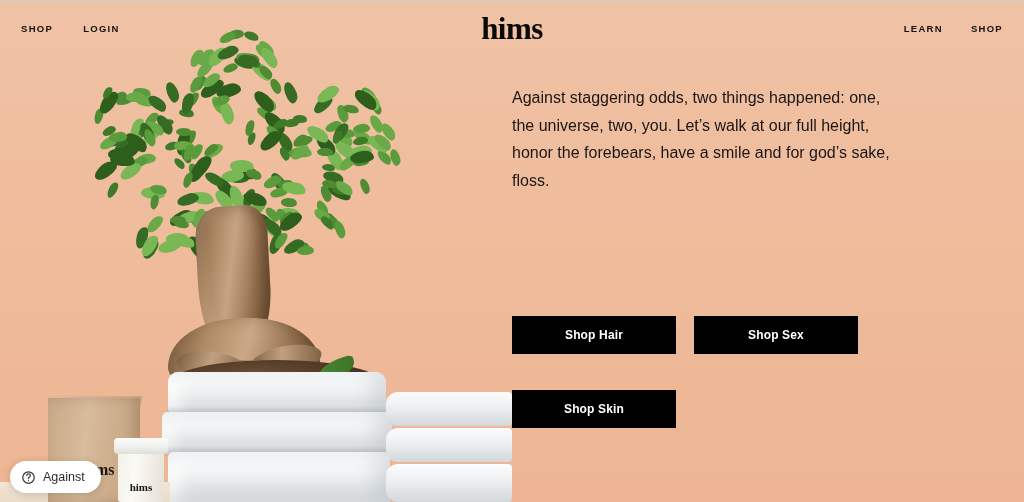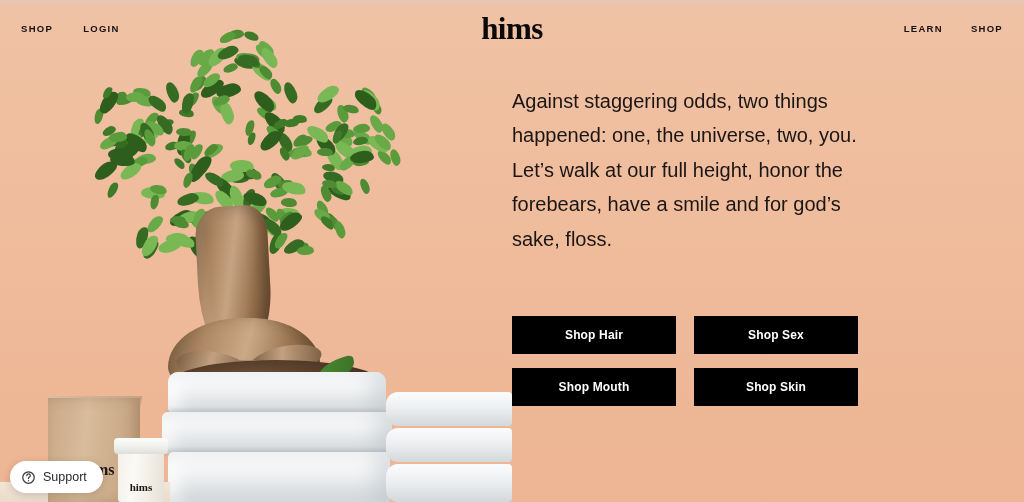--- a/index.html
+++ b/index.html
@@ -52,30 +52,30 @@
   
   #hero-copy {
     position:absolute; left:512px; top:84px; width:400px;
     z-index:30;
   }
   #headline {
     font-size:64px; font-weight:bold; letter-spacing:-2.2px;
     color:#0B0907; line-height:1; margin-bottom:30px;
   }
   #subhead {
-    font-size:20px; line-height:1.72; color:#1B1614;
+    font-size:16px; line-height:1.72; color:#1B1614;
     width:378px; font-weight:400;
   }
 
   
   #cta-grid {
     position:absolute; left:512px; top:316px;
     display:grid;
     grid-template-columns:164px 164px;
-    gap:14px 18px;
+    gap:36px 18px;
     z-index:30;
     text-align:right;
   }
   .cta-btn {
     height:38px; background:#000;
     display:flex; align-items:center; justify-content:center;
     color:#fff; font-size:12px; font-weight:bold;
     letter-spacing:.15px; text-decoration:none; cursor:pointer;
     border:none;
   }
@@ -486,28 +486,27 @@
     </div>
   </div>
 
   <div id="hero-copy">
     <p id="subhead">Against staggering odds, two things happened: one, the universe, two, you. Let’s walk at our full height, honor the forebears, have a smile and for god’s sake, floss.</p>
   </div>
 
   <div id="cta-grid">
     <a class="cta-btn">Shop Hair</a>
     <a class="cta-btn">Shop Sex</a>
-    <a class="cta-btn">Shop Mouth</a>
     <a class="cta-btn">Shop Skin</a>
   </div>
 
   <div id="support-widget">
     <span>
       <svg class="q-icon" viewBox="0 0 24 24" fill="none" stroke="#3C3C3C" stroke-width="2">
         <circle cx="12" cy="12" r="9.2"></circle>
         <path d="M9.3 9a2.8 2.8 0 1 1 3.7 2.6c-.7.3-1 .9-1 1.6v.4" stroke-linecap="round"></path>
         <circle cx="12" cy="17" r="1.05" fill="#3C3C3C" stroke="none"></circle>
       </svg>
     </span>
-    <span id="support-label">Support</span>
+    <span id="support-label">Against</span>
   </div>
 
 </div>
 
 </body></html>

